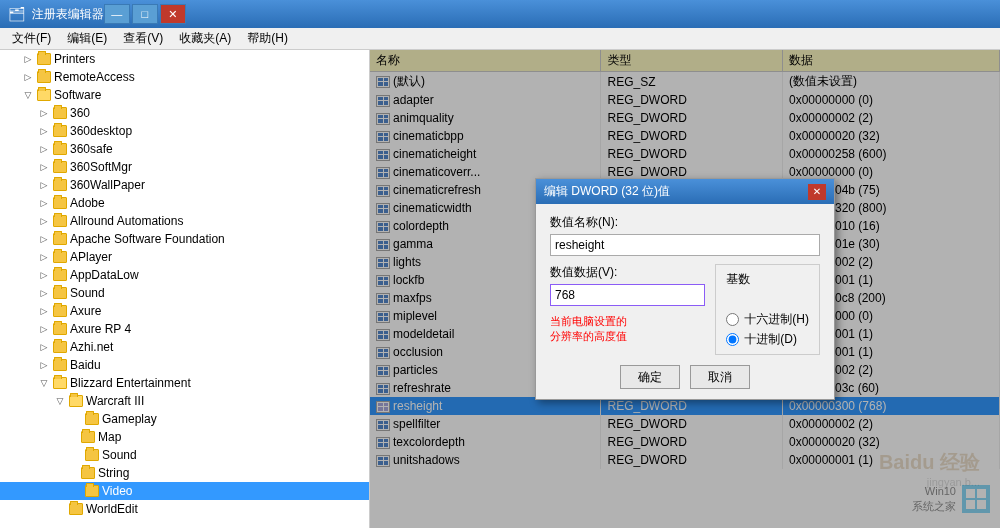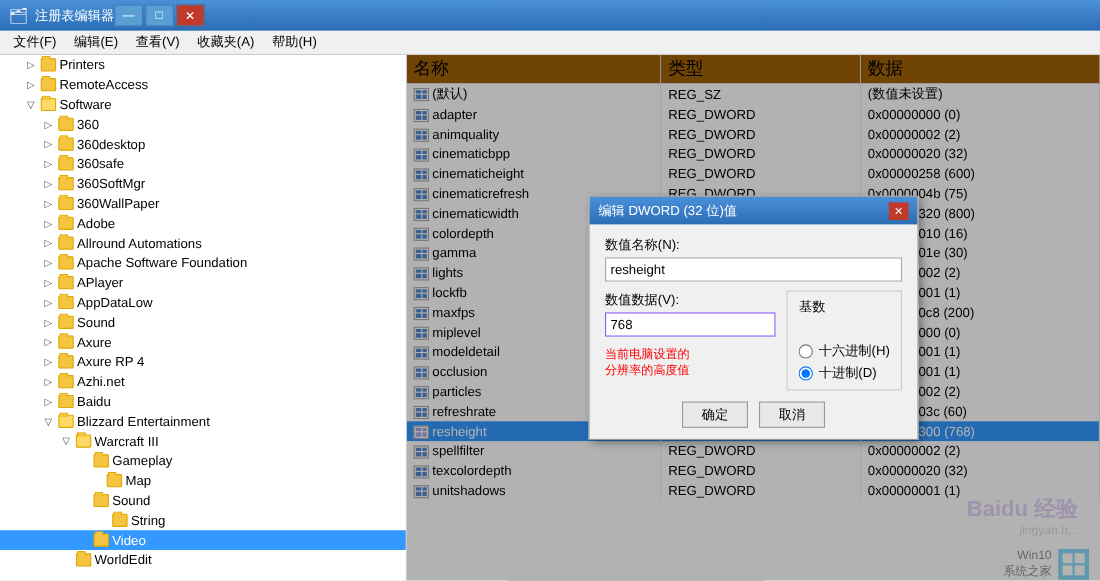--- a/index.html
+++ b/index.html
@@ -106,27 +106,27 @@
       border-radius: 1px 1px 0 0;
     }
     .folder-open {
       background: #ffd966;
     }
     .tree-label { font-size: 12px; }
 
     
     .values-table { width: 100%; border-collapse: collapse; }
     .values-table th {
-      background: #a16207;
+      background: #fef9c3;
       border-bottom: 1px solid #ccc;
       border-right: 1px solid #ccc;
       padding: 2px 6px;
       text-align: left;
       font-weight: normal;
-      font-size: 16px;
+      font-size: 12px;
       position: sticky; top: 0;
     }
     .values-table td {
       padding: 1px 6px;
       font-size: 12px;
       border-right: 1px solid #eee;
       height: 18px;
     }
     .values-table tr.selected td { background: #3399ff; color: white; }
 
@@ -414,21 +414,21 @@
       <span class="tree-indent"></span>
         <span class="tree-indent"></span>
         <span class="tree-indent"></span>
         <span class="tree-indent"></span>
       <span class="tree-expander" style="visibility:hidden">▷</span>
       <span class="tree-icon">
           <span class="folder-icon"></span>
         </span>
       <span class="tree-label">Gameplay</span>
     </div>
-    <div class="tree-item" style="padding-left:16px">
+    <div class="tree-item" style="padding-left:0">
       <span class="tree-indent"></span>
         <span class="tree-indent"></span>
         <span class="tree-indent"></span>
         <span class="tree-indent"></span>
       <span class="tree-expander" style="visibility:hidden">▷</span>
       <span class="tree-icon">
           <span class="folder-icon"></span>
         </span>
       <span class="tree-label">Map</span>
     </div>
@@ -436,21 +436,21 @@
       <span class="tree-indent"></span>
         <span class="tree-indent"></span>
         <span class="tree-indent"></span>
         <span class="tree-indent"></span>
       <span class="tree-expander" style="visibility:hidden">▷</span>
       <span class="tree-icon">
           <span class="folder-icon"></span>
         </span>
       <span class="tree-label">Sound</span>
     </div>
-    <div class="tree-item" style="padding-left:21px">
+    <div class="tree-item" style="padding-left:0">
       <span class="tree-indent"></span>
         <span class="tree-indent"></span>
         <span class="tree-indent"></span>
         <span class="tree-indent"></span>
       <span class="tree-expander" style="visibility:hidden">▷</span>
       <span class="tree-icon">
           <span class="folder-icon"></span>
         </span>
       <span class="tree-label">String</span>
     </div>
@@ -530,20 +530,30 @@
           </tr>
           <tr>
             <td><span style="display: inline-grid; grid-template-columns: 1fr 1fr; grid-template-rows: 1fr 1fr; gap: 1px; width: 14px; height: 12px; border: 1px solid rgb(170, 170, 170); background: white; padding: 1px; vertical-align: middle; margin-right: 3px;">
                 <span style="background: rgb(85, 136, 204); display: block;"></span>
                 <span style="background: rgb(85, 136, 204); display: block;"></span>
                 <span style="background: rgb(85, 136, 204); display: block;"></span>
                 <span style="background: rgb(85, 136, 204); display: block;"></span>
               </span>cinematicheight</td>
             <td>REG_DWORD</td>
             <td>0x00000258 (600)</td>
+          </tr>
+          <tr>
+            <td><span style="display: inline-grid; grid-template-columns: 1fr 1fr; grid-template-rows: 1fr 1fr; gap: 1px; width: 14px; height: 12px; border: 1px solid rgb(170, 170, 170); background: white; padding: 1px; vertical-align: middle; margin-right: 3px;">
+                <span style="background: rgb(85, 136, 204); display: block;"></span>
+                <span style="background: rgb(85, 136, 204); display: block;"></span>
+                <span style="background: rgb(85, 136, 204); display: block;"></span>
+                <span style="background: rgb(85, 136, 204); display: block;"></span>
+              </span>cinematicoverr...</td>
+            <td>REG_DWORD</td>
+            <td>0x00000000 (0)</td>
           </tr>
           <tr>
             <td><span style="display: inline-grid; grid-template-columns: 1fr 1fr; grid-template-rows: 1fr 1fr; gap: 1px; width: 14px; height: 12px; border: 1px solid rgb(170, 170, 170); background: white; padding: 1px; vertical-align: middle; margin-right: 3px;">
                 <span style="background: rgb(85, 136, 204); display: block;"></span>
                 <span style="background: rgb(85, 136, 204); display: block;"></span>
                 <span style="background: rgb(85, 136, 204); display: block;"></span>
                 <span style="background: rgb(85, 136, 204); display: block;"></span>
               </span>cinematicrefresh</td>
             <td>REG_DWORD</td>
             <td>0x0000004b (75)</td>
@@ -736,24 +746,24 @@
           </div>
           <div class="dialog-buttons">
             <button class="dialog-btn">确定</button>
             <button class="dialog-btn">取消</button>
           </div>
         </div>
       </div>
     </div>
 
     <div style="position:absolute; bottom:40px; right:20px; opacity:0.2; text-align:right;">
-      <div style="font-size:20px; font-weight:bold; color:#6d28d9;">Baidu 经验</div>
+      <div style="font-size:20px; font-weight:bold; color:#a16207;">Baidu 经验</div>
       <div style="font-size:11px; color:#555;">jingyan.b...</div>
     </div>
-    <div style="position:absolute; bottom:1px; right:10px; opacity:0.45; display:flex; align-items:center; gap:6px;">
+    <div style="position:absolute; bottom:15px; right:10px; opacity:0.45; display:flex; align-items:center; gap:6px;">
       <div style="font-size:11px; text-align:right; line-height:1.3;">Win10<br>系统之家</div>
       <div class="win10-icon">
         <span></span>
           <span></span>
           <span></span>
           <span></span>
       </div>
     </div>
 
   </div>

